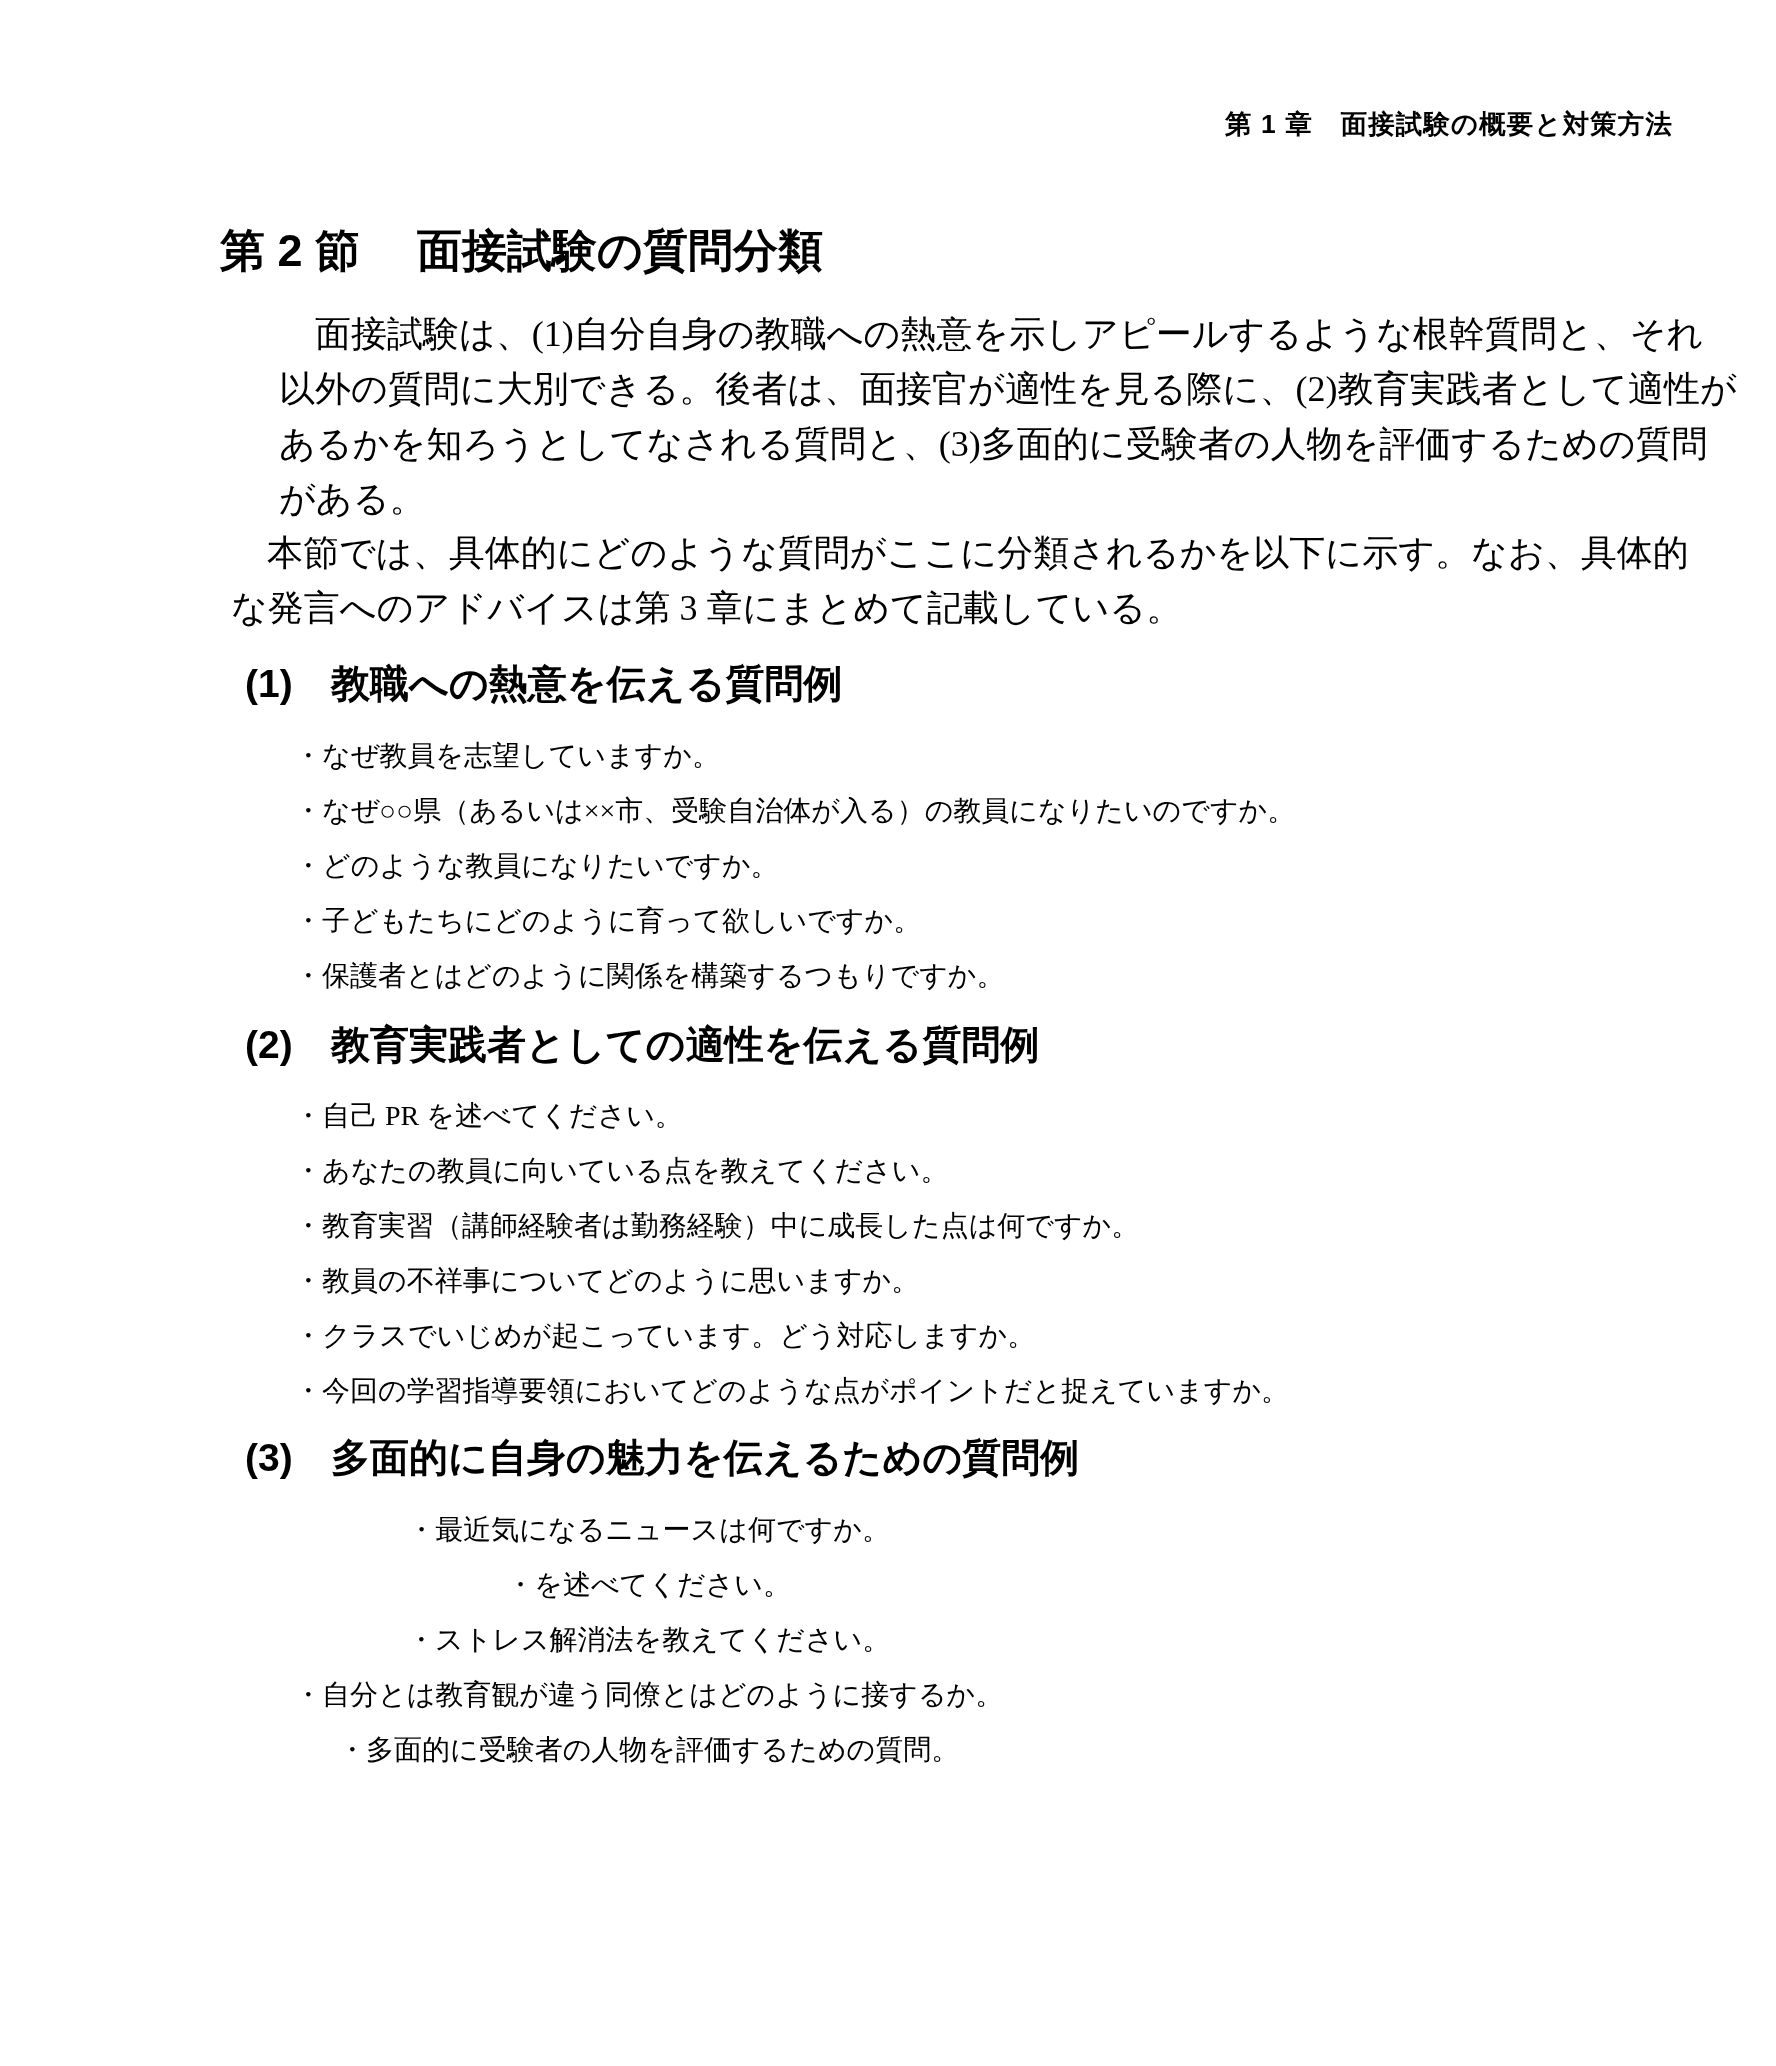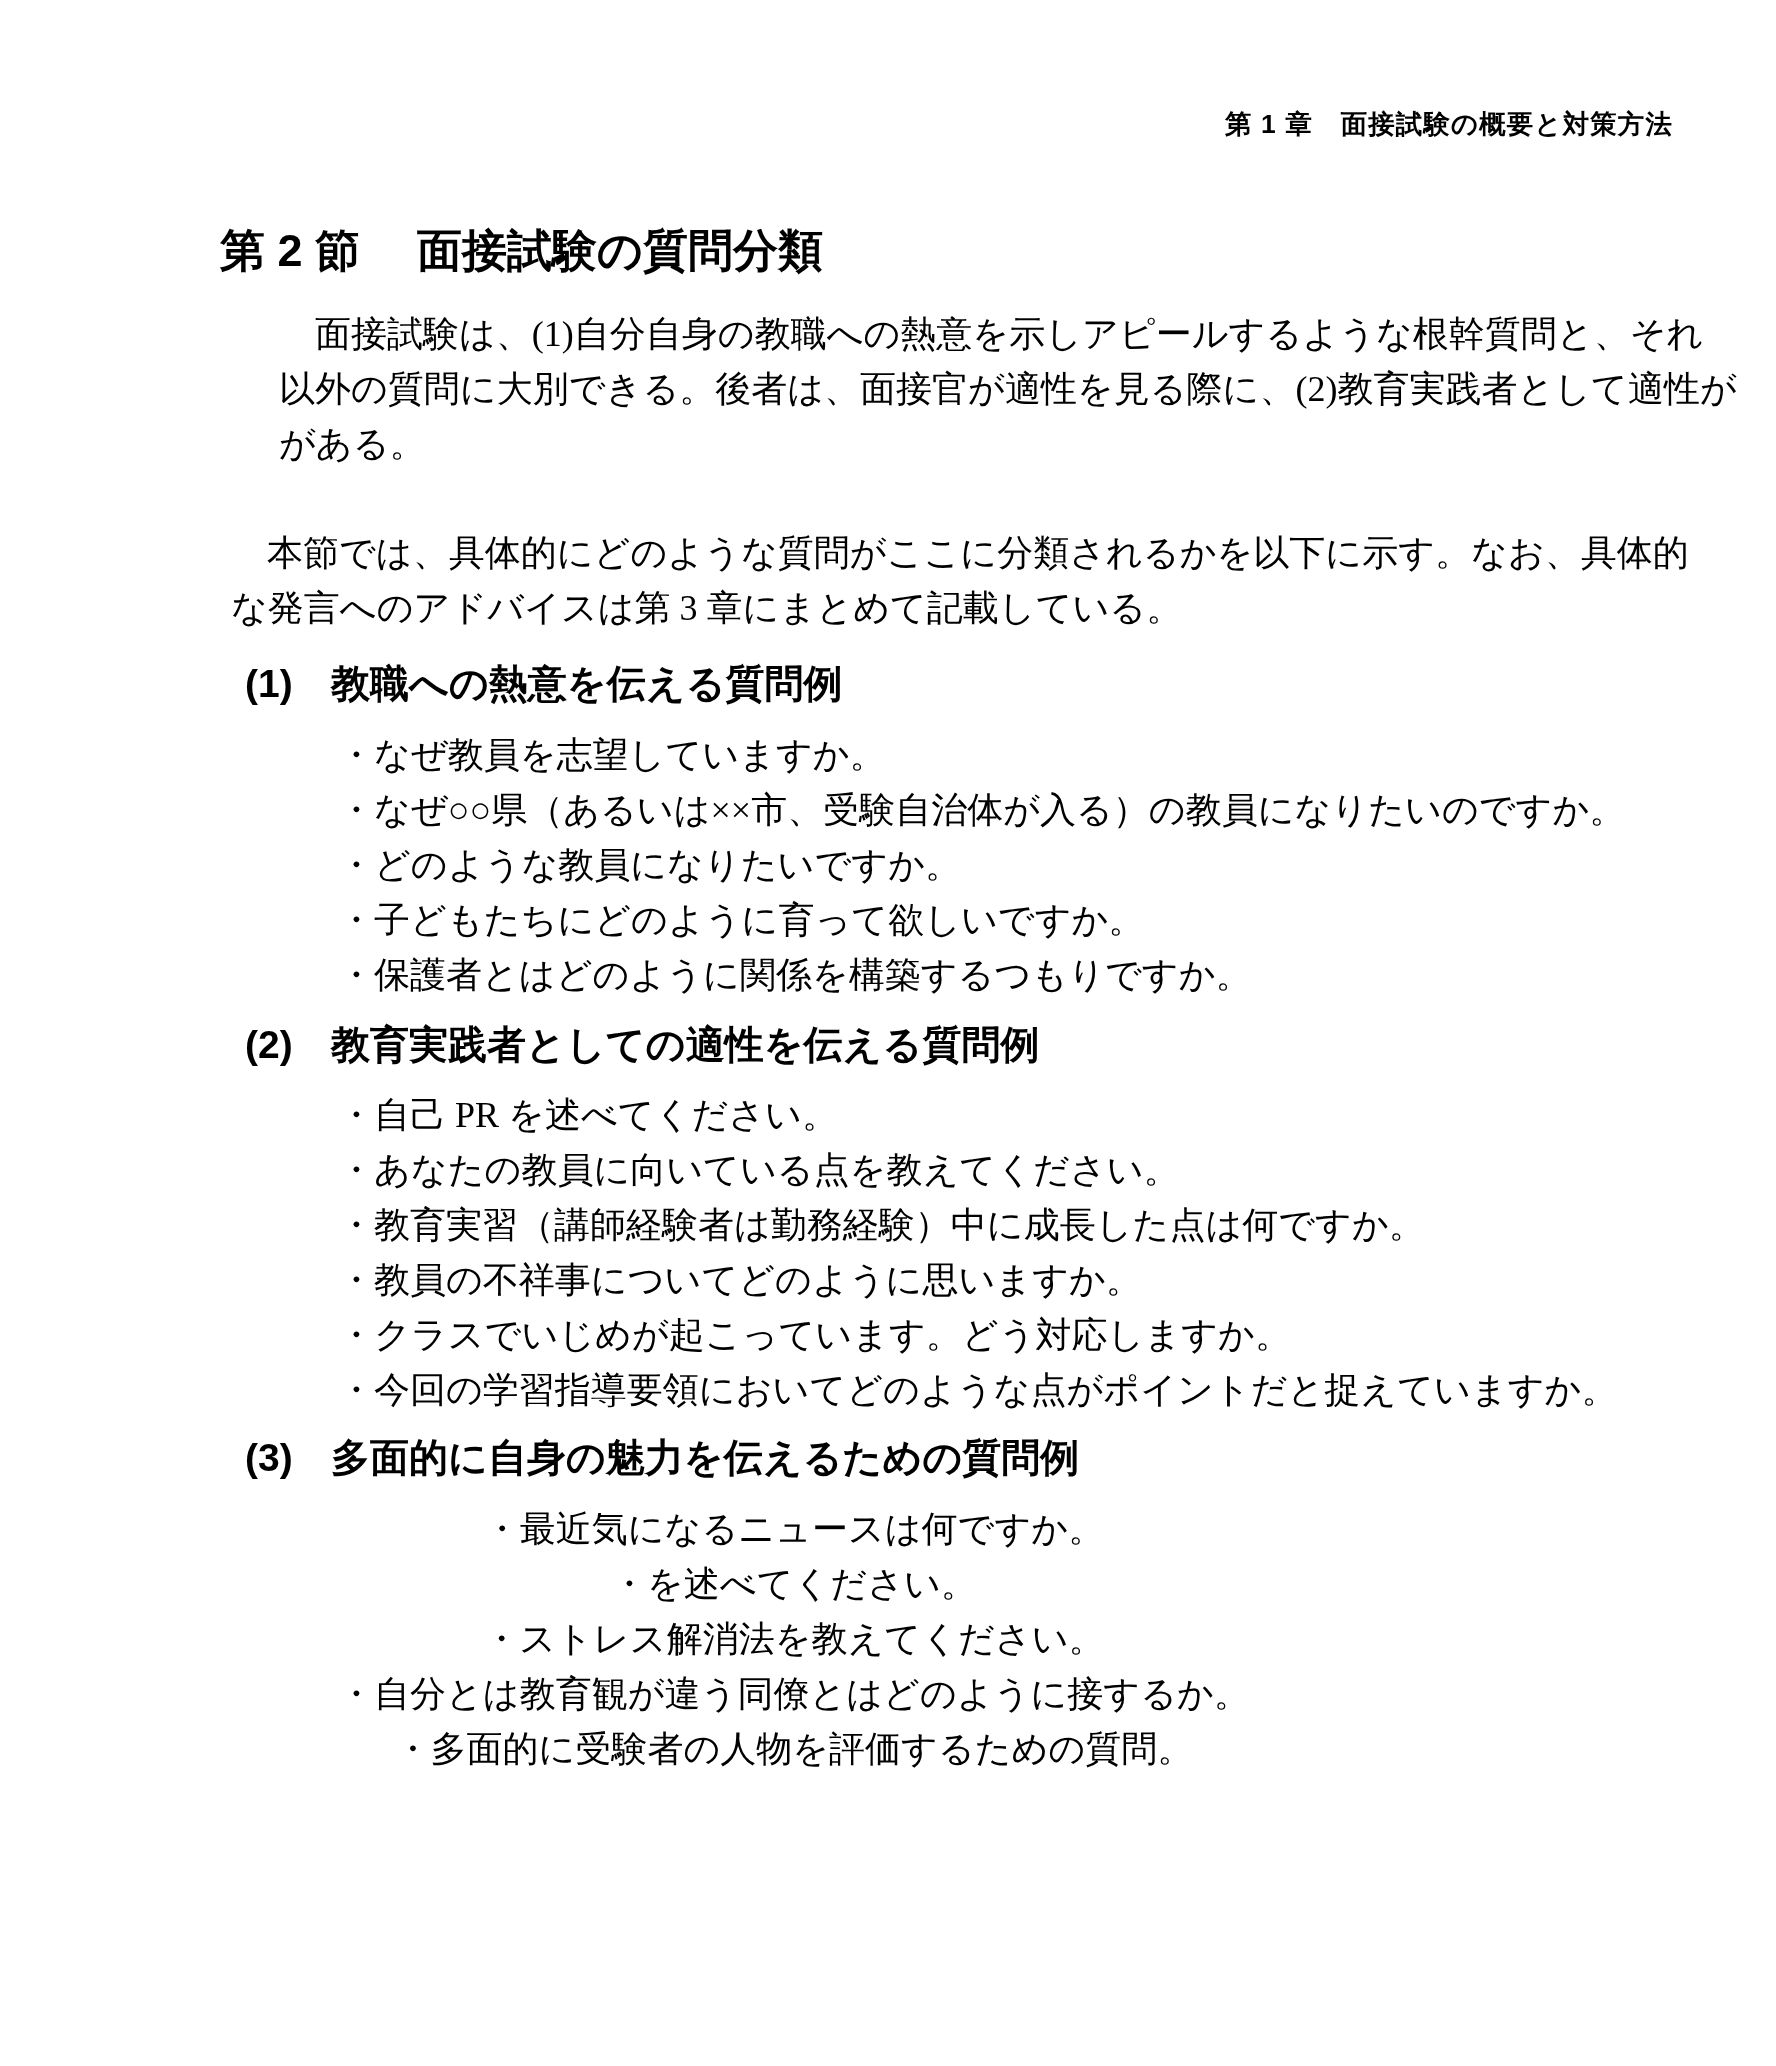--- a/index.html
+++ b/index.html
@@ -69,23 +69,22 @@
   }
   .qheading .qnum { display: inline-block; width: 86px; }
   .qheading1 { top: 664px; }
   .qheading2 { top: 1025px; }
   .qheading3 { top: 1438px; }
 
   
   .qlist {
     position: absolute;
     left: 294px;
-    font-size: 36px;
+    font-size: 28px;
     line-height: 55px;
-    margin-left: 44px;
   }
   .qlist .q-line { white-space: nowrap; }
   .qlist1 { top: 728px; }
   .qlist2 { top: 1088px; }
   .qlist3 { top: 1502px; text-align: center; }
 </style>
 </head>
 <body>
 
 <div class="page">
@@ -93,20 +92,21 @@
   <div class="chapter-header">第 1 章　面接試験の概要と対策方法</div>
 
   <h1 class="section-title">
     <span class="sec-num">第 2 節</span>
     <span class="sec-text">面接試験の質問分類</span>
   </h1>
 
   <div class="para para1">
       <div class="para-line">面接試験は、(1)自分自身の教職への熱意を示しアピールするような根幹質問と、それ</div>
       <div class="para-line">以外の質問に大別できる。後者は、面接官が適性を見る際に、(2)教育実践者として適性が</div>
+      <div class="para-line">あるかを知ろうとしてなされる質問と、(3)多面的に受験者の人物を評価するための質問</div>
       <div class="para-line">がある。</div>
     </div>
 
   <div class="para para2">
       <div class="para-line">本節では、具体的にどのような質問がここに分類されるかを以下に示す。なお、具体的</div>
       <div class="para-line">な発言へのアドバイスは第 3 章にまとめて記載している。</div>
     </div>
 
   <div class="qheading qheading1">
     <span class="qnum">(1)</span>

